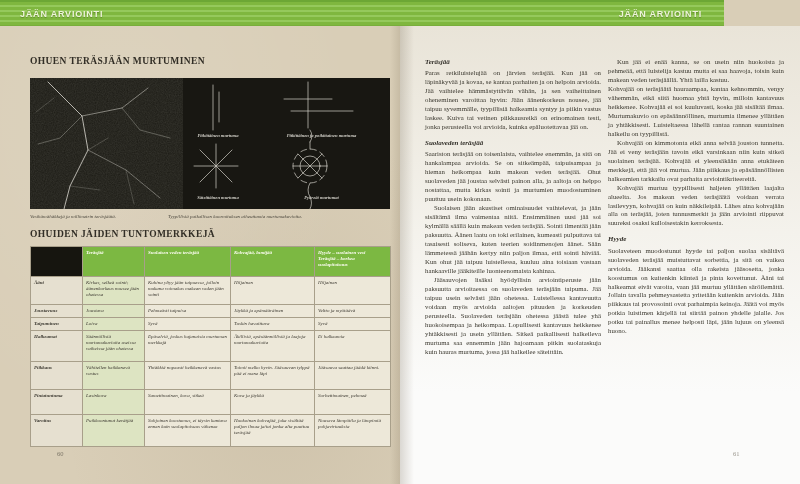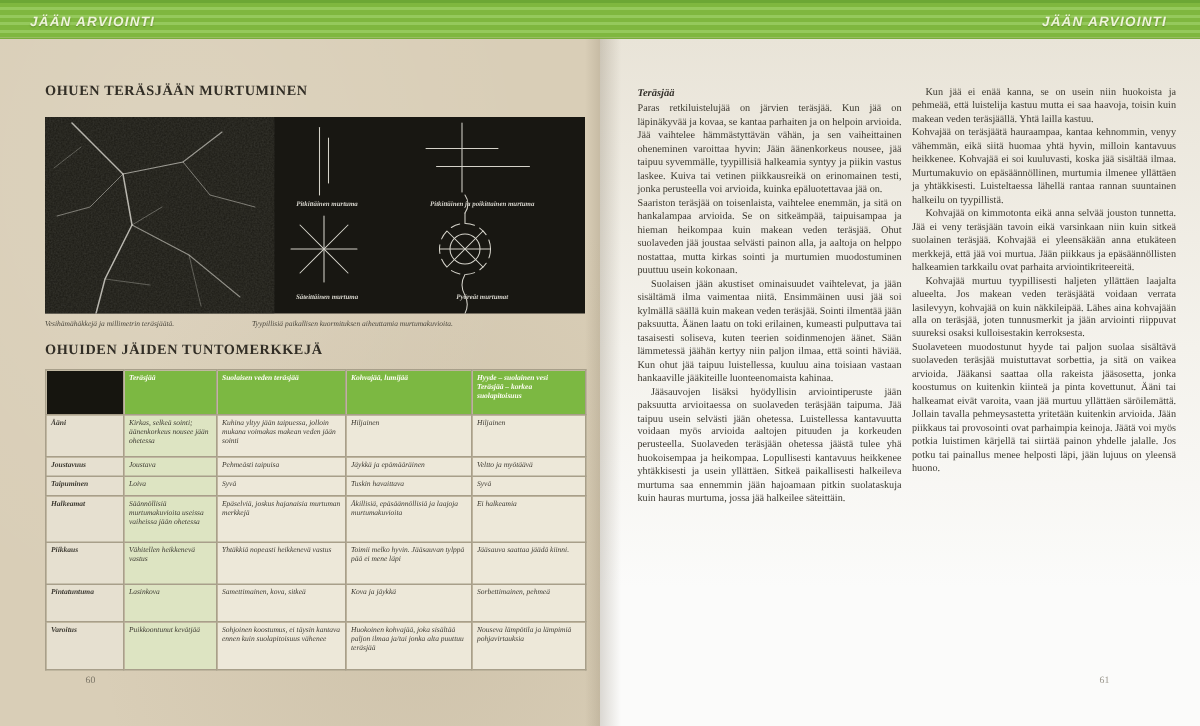--- a/index.html
+++ b/index.html
@@ -2,24 +2,24 @@
 <html><head>
 <meta charset="utf-8">
 <style>
   html,body{margin:0;padding:0;}
   body{
     width:800px;height:484px;position:relative;overflow:hidden;
     font-family:"Liberation Serif", serif;background:#d9ceb7;
   }
   
   .header-bar{
-    position:absolute;top:0;left:0;width:800px;height:26px;
+    position:absolute;top:0;left:0;width:724px;height:26px;
     background:repeating-linear-gradient(to bottom,#7fb73f 0 3px,#95c95c 3px 5px);
     border-top:2px solid #6ca735;border-bottom:1px solid #79ad3c;
-    box-sizing:border-box;z-index:5;font-style:italic;
+    box-sizing:border-box;z-index:5;
   }
   .header-title{
     position:absolute;top:7px;font-family:"Liberation Sans",sans-serif;
     font-weight:bold;font-size:9px;letter-spacing:0.8px;color:#eef4da;
     text-shadow:0 1px 1px rgba(70,100,25,0.55);
   }
   .header-title.left{left:20px;}
   .header-title.right{right:22px;}
 
   
@@ -260,25 +260,27 @@
   </table>
 </div>
 
 <span class="pagenum left">60</span>
 
 <div class="page-right"></div>
 
 <div class="col" id="col1">
     <h3>Teräsjää</h3>
     <p>Paras retkiluistelujää on järvien teräsjää. Kun jää on läpinäkyvää ja kovaa, se kantaa parhaiten ja on helpoin arvioida. Jää vaihtelee hämmästyttävän vähän, ja sen vaiheittainen oheneminen varoittaa hyvin: Jään äänenkorkeus nousee, jää taipuu syvemmälle, tyypillisiä halkeamia syntyy ja piikin vastus laskee. Kuiva tai vetinen piikkausreikä on erinomainen testi, jonka perusteella voi arvioida, kuinka epäluotettavaa jää on.</p>
+    <h3>Suolaveden teräsjää</h3>
     <p>Saariston teräsjää on toisenlaista, vaihtelee enemmän, ja sitä on hankalampaa arvioida. Se on sitkeämpää, taipuisampaa ja hieman heikompaa kuin makean veden teräsjää. Ohut suolaveden jää joustaa selvästi painon alla, ja aaltoja on helppo nostattaa, mutta kirkas sointi ja murtumien muodostuminen puuttuu usein kokonaan.</p>
     <p class="indent">Suolaisen jään akustiset ominaisuudet vaihtelevat, ja jään sisältämä ilma vaimentaa niitä. Ensimmäinen uusi jää soi kylmällä säällä kuin makean veden teräsjää. Sointi ilmentää jään paksuutta. Äänen laatu on toki erilainen, kumeasti pulputtava tai tasaisesti soliseva, kuten teerien soidinmenojen äänet. Sään lämmetessä jäähän kertyy niin paljon ilmaa, että sointi häviää. Kun ohut jää taipuu luistellessa, kuuluu aina toisiaan vastaan hankaaville jääkiteille luonteenomaista kahinaa.</p>
     <p class="indent">Jääsauvojen lisäksi hyödyllisin arviointiperuste jään paksuutta arvioitaessa on suolaveden teräsjään taipuma. Jää taipuu usein selvästi jään ohetessa. Luistellessa kantavuutta voidaan myös arvioida aaltojen pituuden ja korkeuden perusteella. Suolaveden teräsjään ohetessa jäästä tulee yhä huokoisempaa ja heikompaa. Lopullisesti kantavuus heikkenee yhtäkkisesti ja usein yllättäen. Sitkeä paikallisesti halkeileva murtuma saa ennemmin jään hajoamaan pitkin suolataskuja kuin hauras murtuma, jossa jää halkeilee säteittäin.</p>
   </div>
 <div class="col" id="col2">
     <p class="indent">Kun jää ei enää kanna, se on usein niin huokoista ja pehmeää, että luistelija kastuu mutta ei saa haavoja, toisin kuin makean veden teräsjäällä. Yhtä lailla kastuu.</p>
     <p>Kohvajää on teräsjäätä hauraampaa, kantaa kehnommin, venyy vähemmän, eikä siitä huomaa yhtä hyvin, milloin kantavuus heikkenee. Kohvajää ei soi kuuluvasti, koska jää sisältää ilmaa. Murtumakuvio on epäsäännöllinen, murtumia ilmenee yllättäen ja yhtäkkisesti. Luisteltaessa lähellä rantaa rannan suuntainen halkeilu on tyypillistä.</p>
     <p class="indent">Kohvajää on kimmotonta eikä anna selvää jouston tunnetta. Jää ei veny teräsjään tavoin eikä varsinkaan niin kuin sitkeä suolainen teräsjää. Kohvajää ei yleensäkään anna etukäteen merkkejä, että jää voi murtua. Jään piikkaus ja epäsäännöllisten halkeamien tarkkailu ovat parhaita arviointikriteereitä.</p>
     <p class="indent">Kohvajää murtuu tyypillisesti haljeten yllättäen laajalta alueelta. Jos makean veden teräsjäätä voidaan verrata lasilevyyn, kohvajää on kuin näkkileipää. Lähes aina kohvajään alla on teräsjää, joten tunnusmerkit ja jään arviointi riippuvat suureksi osaksi kulloisestakin kerroksesta.</p>
+    <h3>Hyyde</h3>
     <p>Suolaveteen muodostunut hyyde tai paljon suolaa sisältävä suolaveden teräsjää muistuttavat sorbettia, ja sitä on vaikea arvioida. Jääkansi saattaa olla rakeista jääsosetta, jonka koostumus on kuitenkin kiinteä ja pinta kovettunut. Ääni tai halkeamat eivät varoita, vaan jää murtuu yllättäen säröilemättä. Jollain tavalla pehmeysastetta yritetään kuitenkin arvioida. Jään piikkaus tai provosointi ovat parhaimpia keinoja. Jäätä voi myös potkia luistimen kärjellä tai siirtää painon yhdelle jalalle. Jos potku tai painallus menee helposti läpi, jään lujuus on yleensä huono.</p>
   </div>
 
 <span class="pagenum right">61</span>
 
 </body></html>

